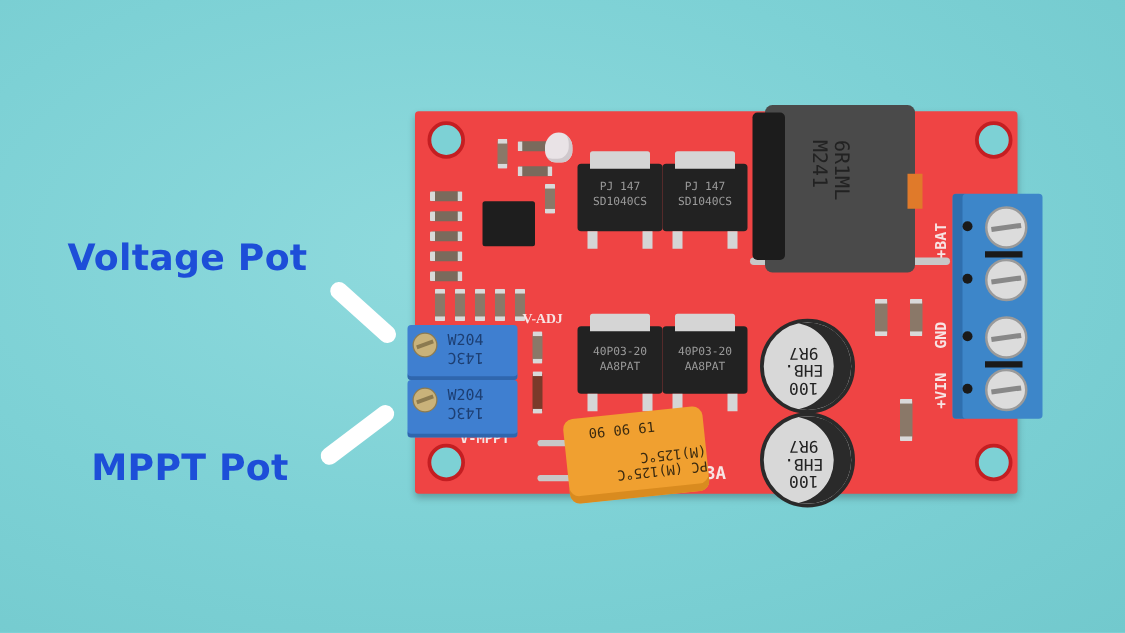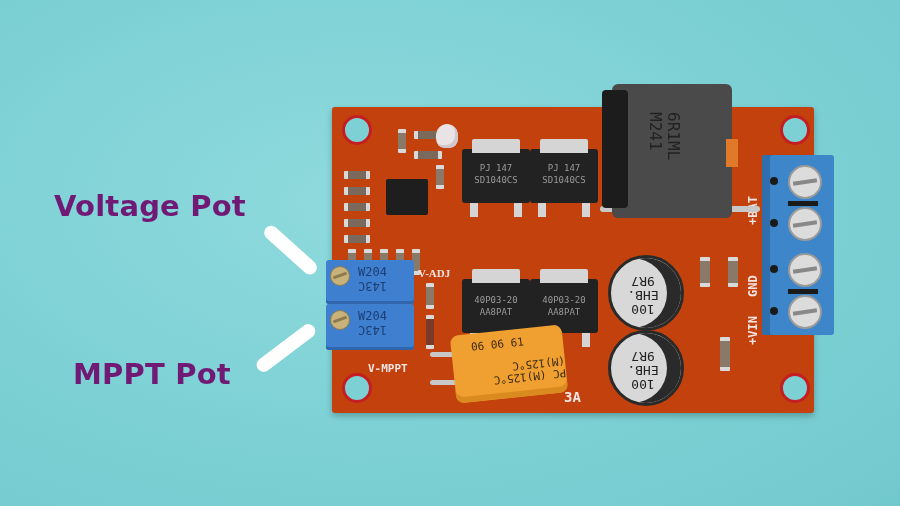--- a/index.html
+++ b/index.html
@@ -1,20 +1,20 @@
 <!DOCTYPE html>
 <html><head>
 <meta charset="utf-8">
 <style>
   html, body { margin:0; padding:0; }
   body { width:900px; height:506px; overflow:hidden; background:#7fd3d6; position:relative; font-family:"DejaVu Sans", sans-serif; }
   .bg { position:absolute; inset:0; background: radial-gradient(ellipse at 40% 40%, #8fdadd 0%, #7dd1d5 55%, #72c9cd 100%); }
-  .label { position:absolute; color:#701a75; font-weight:bold; font-size:29px; letter-spacing:0.2px; font-family:"DejaVu Sans", sans-serif; }
+  .label { position:absolute; color:#1d4ed8; font-weight:bold; font-size:29px; letter-spacing:0.2px; font-family:"DejaVu Sans", sans-serif; }
   .callout { position:absolute; height:14px; background:#fff; border-radius:7px; transform-origin:0 50%; }
-  .board { position:absolute; left:332px; top:107px; width:482px; height:306px; background:#c2410c; border-radius:3px; box-shadow: 0 3px 6px rgba(0,0,0,0.25); }
+  .board { position:absolute; left:332px; top:89px; width:482px; height:306px; background:#ef4444; border-radius:3px; box-shadow: 0 3px 6px rgba(0,0,0,0.25); }
   .hole { position:absolute; width:24px; height:24px; border-radius:50%; background:#7dd1d5; border:3px solid #c41e22; }
   .smd { position:absolute; background:#7a6a5c; border-left:4px solid #d9d9d9; border-right:4px solid #d9d9d9; border-radius:1px; }
   .smdv { position:absolute; background:#8a7868; border-top:4px solid #d9d9d9; border-bottom:4px solid #d9d9d9; border-radius:1px; }
   .chip { position:absolute; background:#1e1e1e; border-radius:2px; }
   .mosfet { position:absolute; width:68px; height:54px; background:#222; border-radius:3px; }
   .mosfet .tab { position:absolute; left:10px; top:-10px; width:48px; height:14px; background:#d5d5d5; border-radius:2px 2px 0 0; }
   .mosfet .leg { position:absolute; bottom:-14px; width:8px; height:14px; background:#d5d5d5; }
   .mtext { position:absolute; left:0; width:100%; text-align:center; color:#9a9a9a; font-family:"DejaVu Sans Mono", monospace; font-size:9px; line-height:11px; }
   .inductor { position:absolute; left:612px; top:84px; width:120px; height:134px; background:#4a4a4a; border-radius:6px; }
   .inductor .core { position:absolute; left:-10px; top:6px; width:26px; height:118px; background:#1c1c1c; border-radius:4px; }

